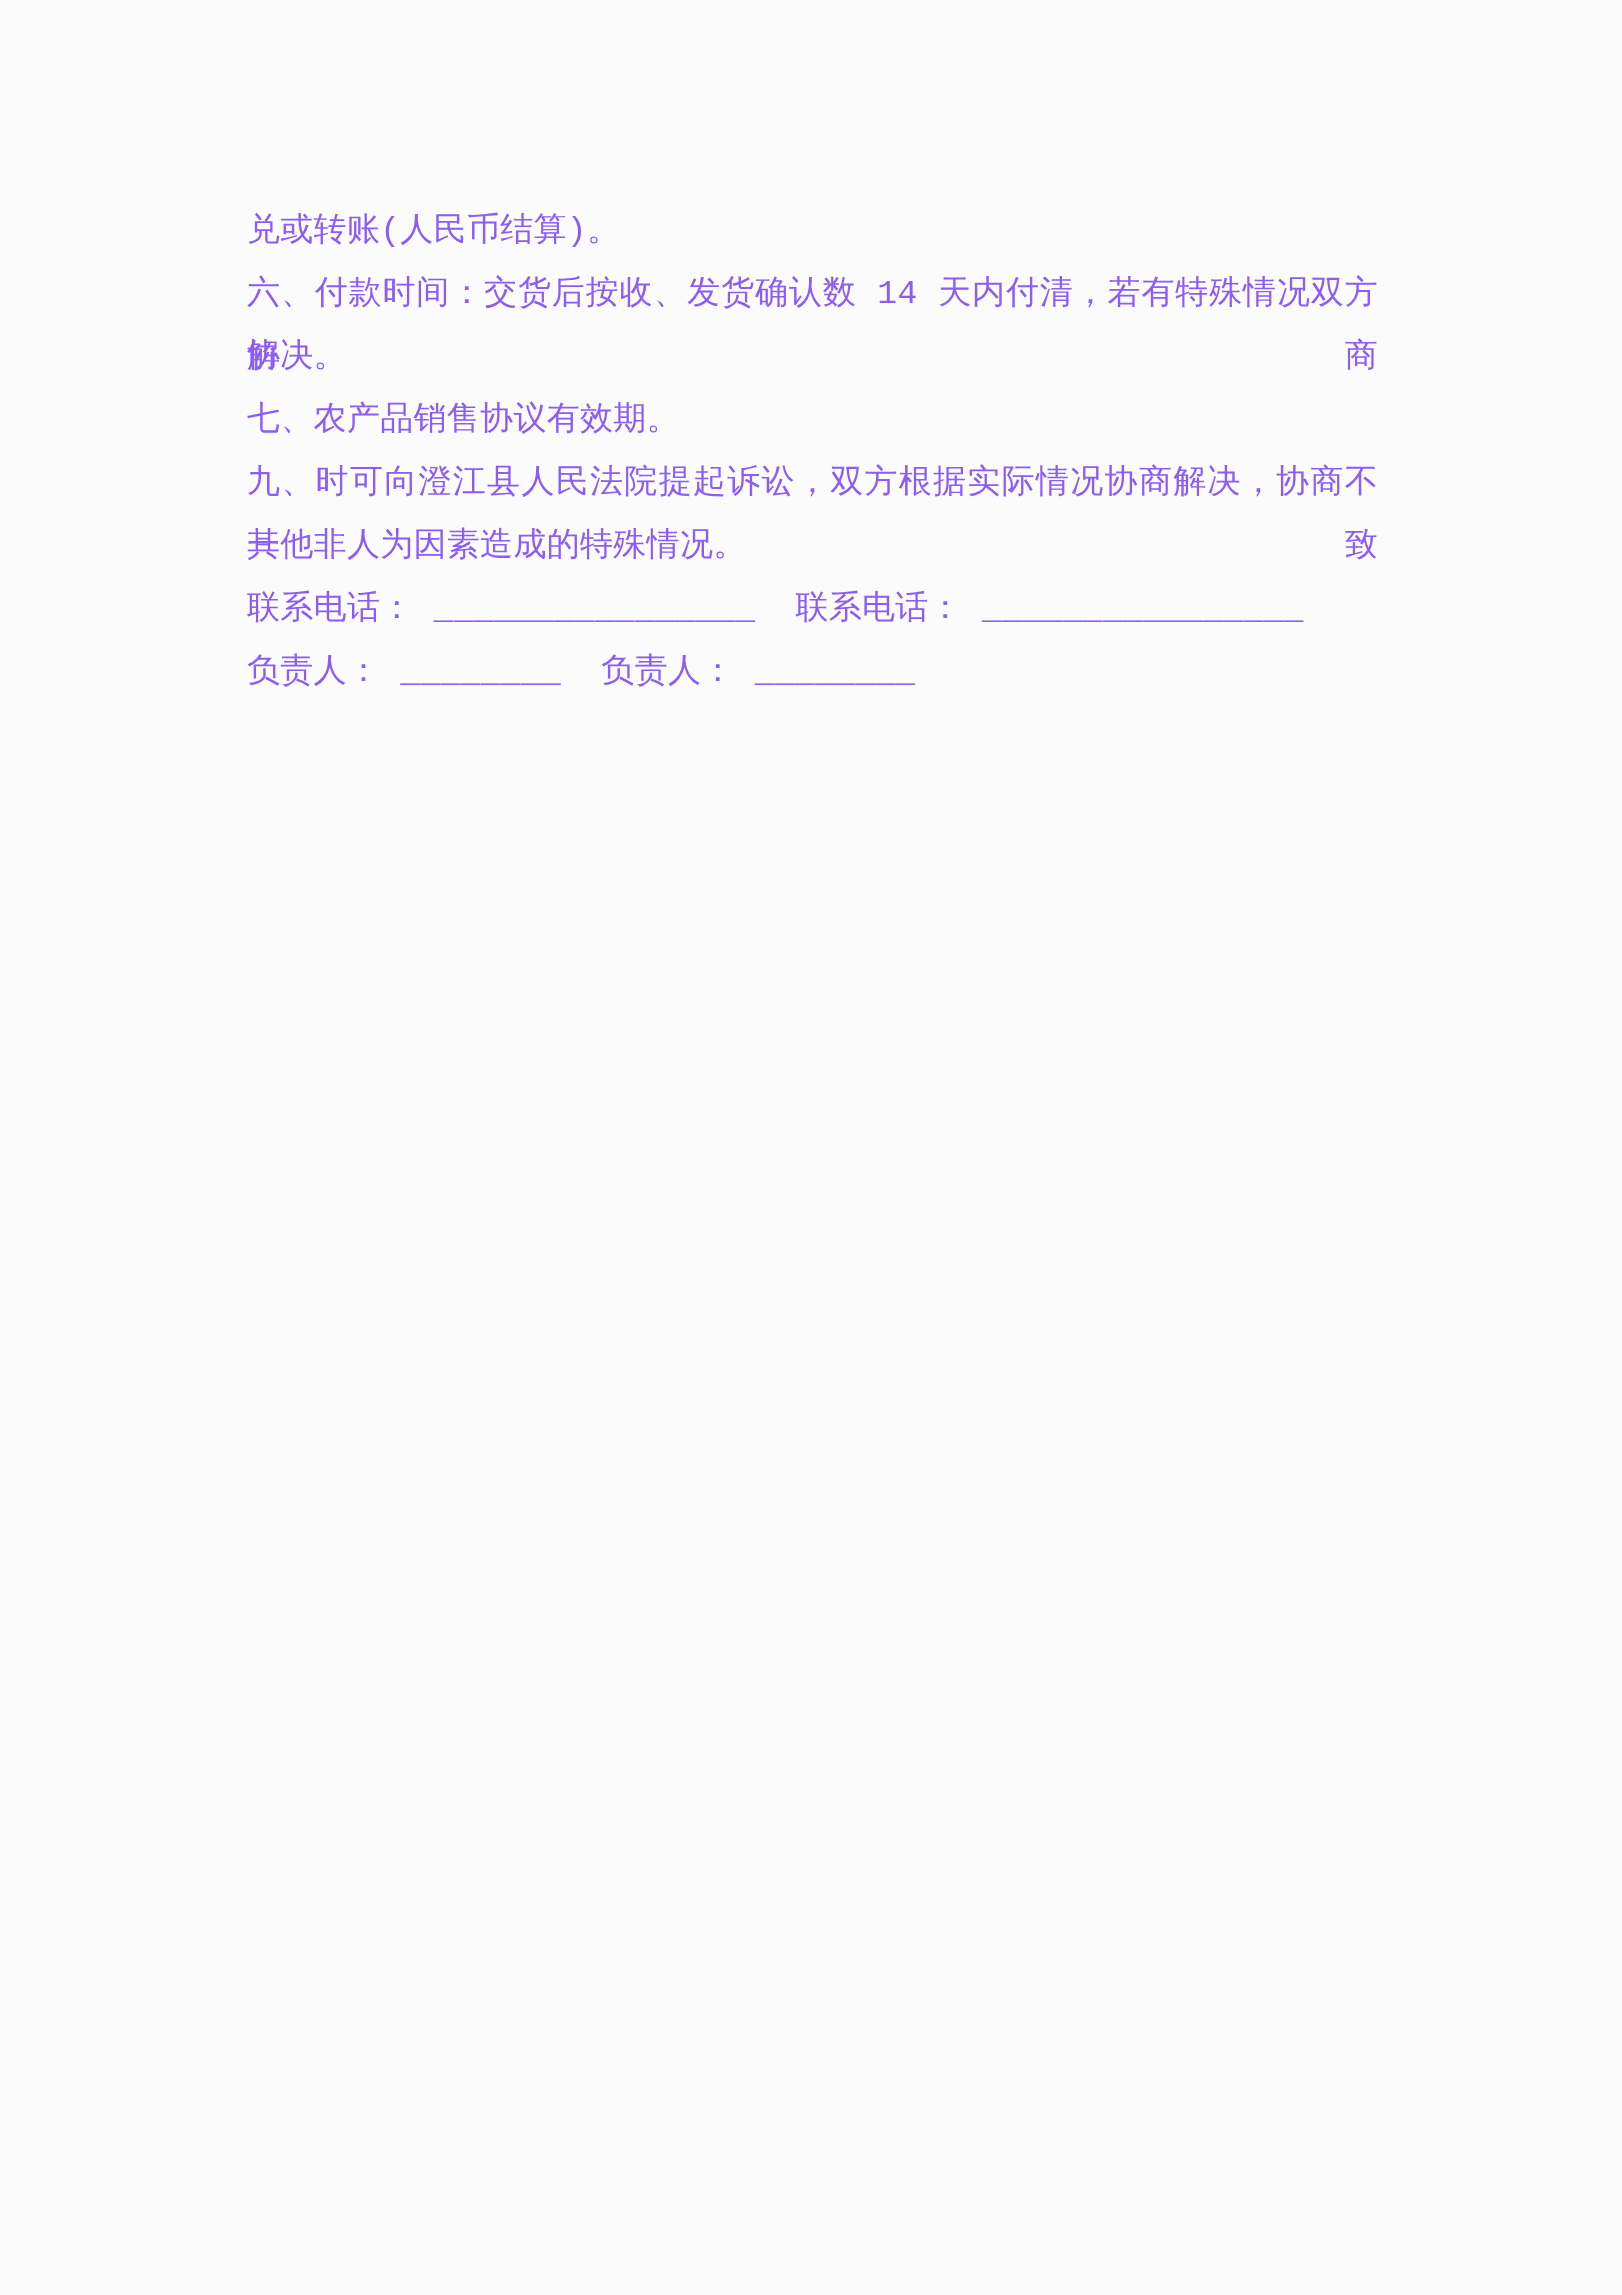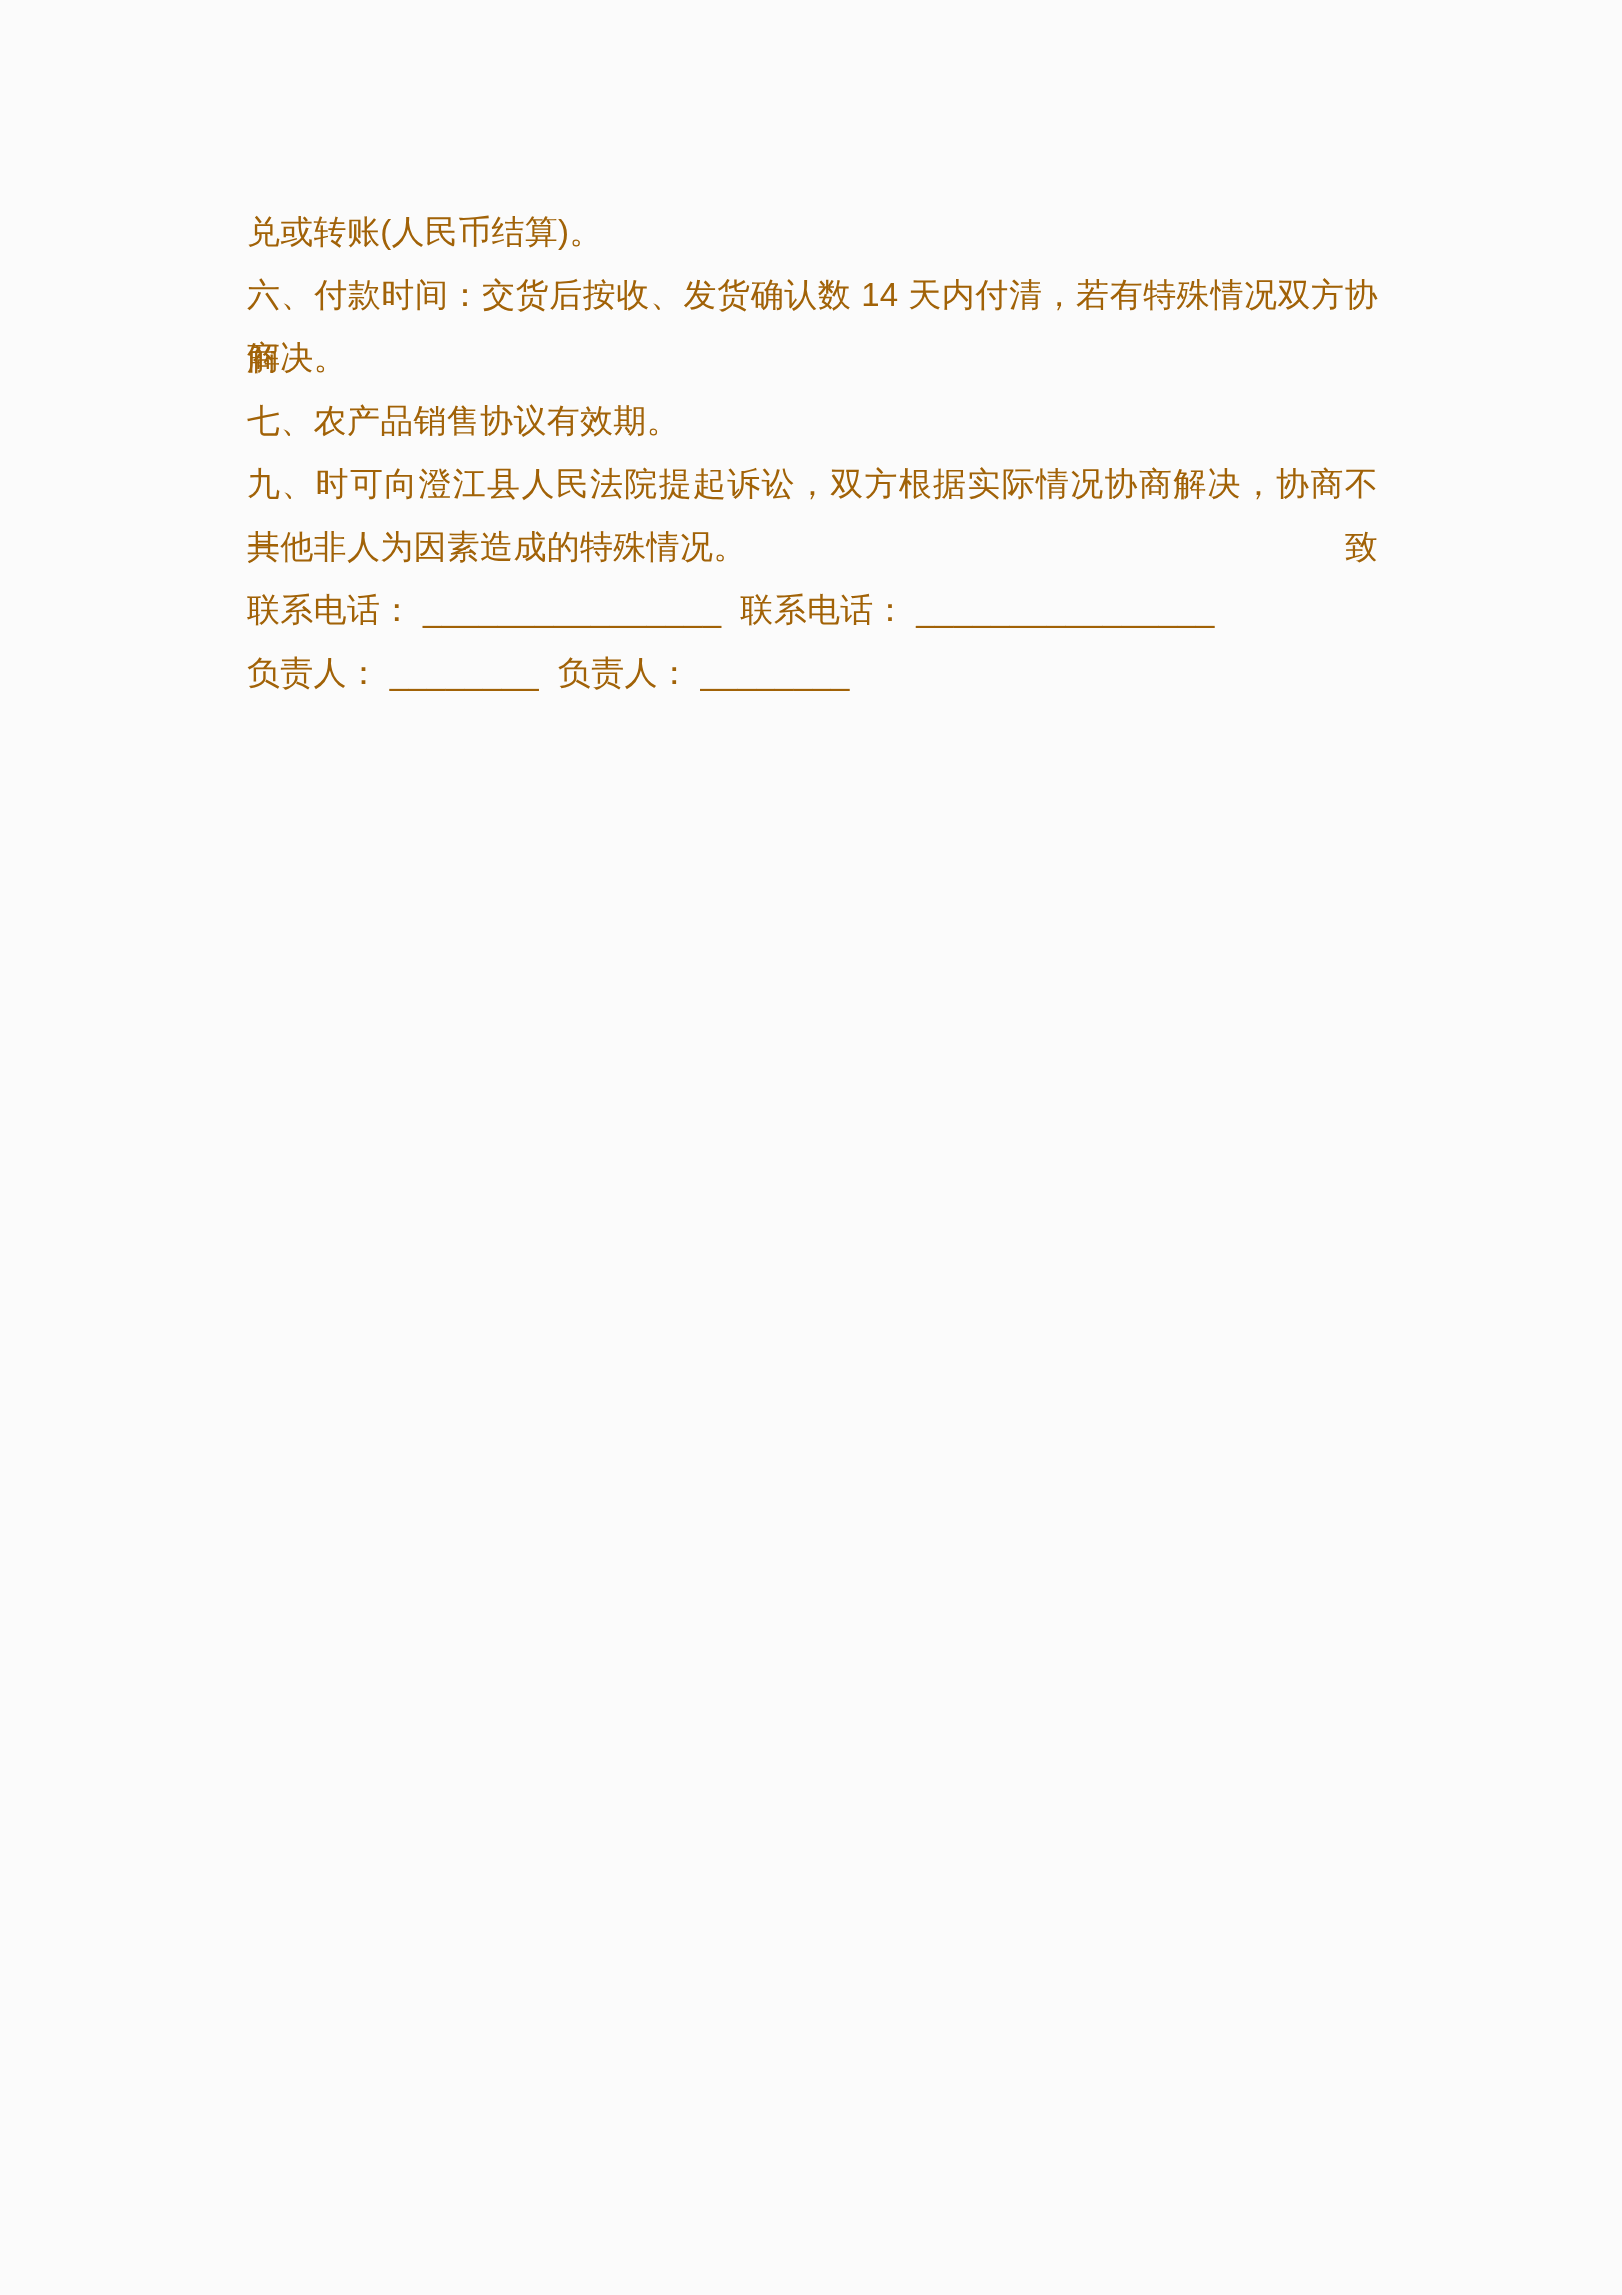--- a/index.html
+++ b/index.html
@@ -19,23 +19,23 @@
     top: 0;
     width: 1623px;
     height: 2295px;
     background: #fbfbfb;
   }
   .doc-content {
     position: absolute;
     left: 247px;
     top: 200px;
     width: 1131px;
-    font-family: Liberation Sans, sans-serif;
+    font-family: Liberation Mono, monospace;
     font-size: 33px;
-    color: #a16207;
+    color: #8b5cf6;
     font-weight: 400;
   }
   .line {
     height: 63px;
     line-height: 63px;
     white-space: pre;
     text-align: left;
     letter-spacing: 0.3px;
   }
   

